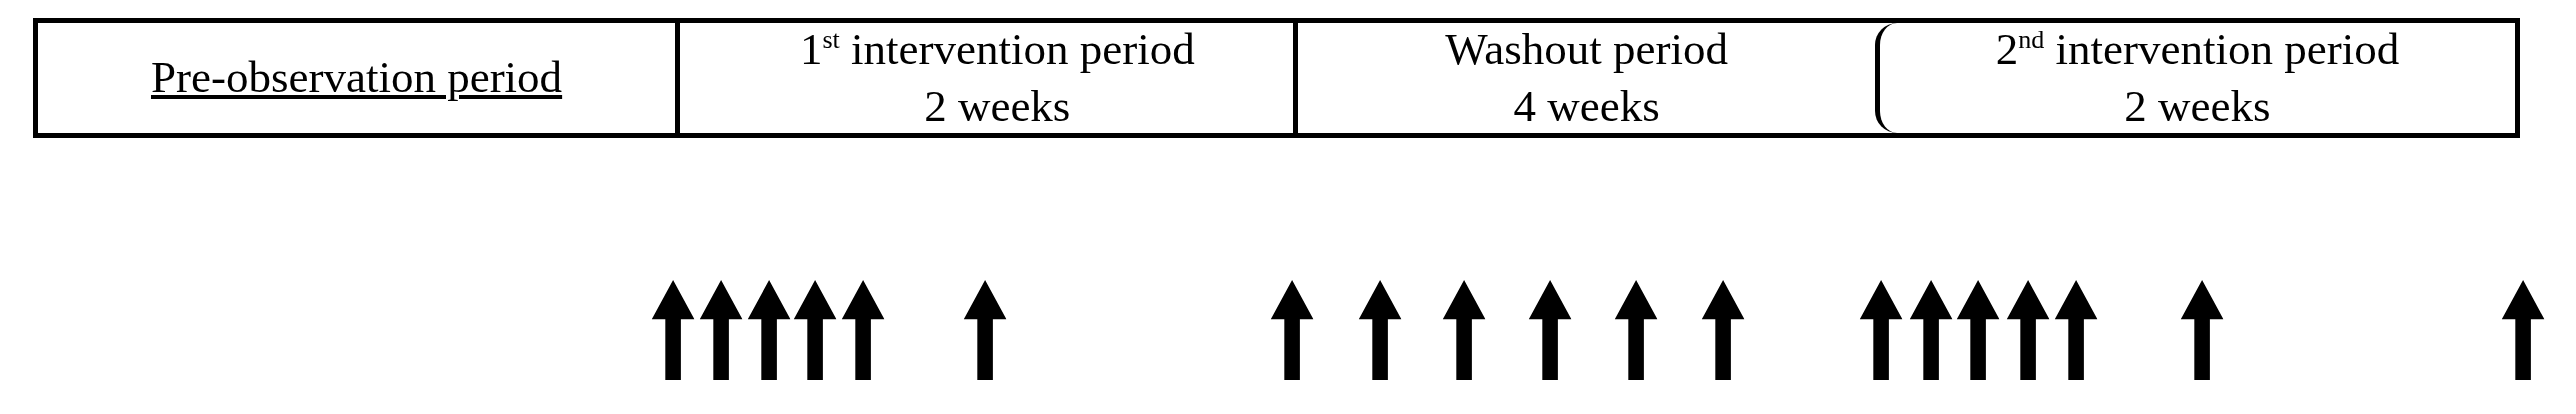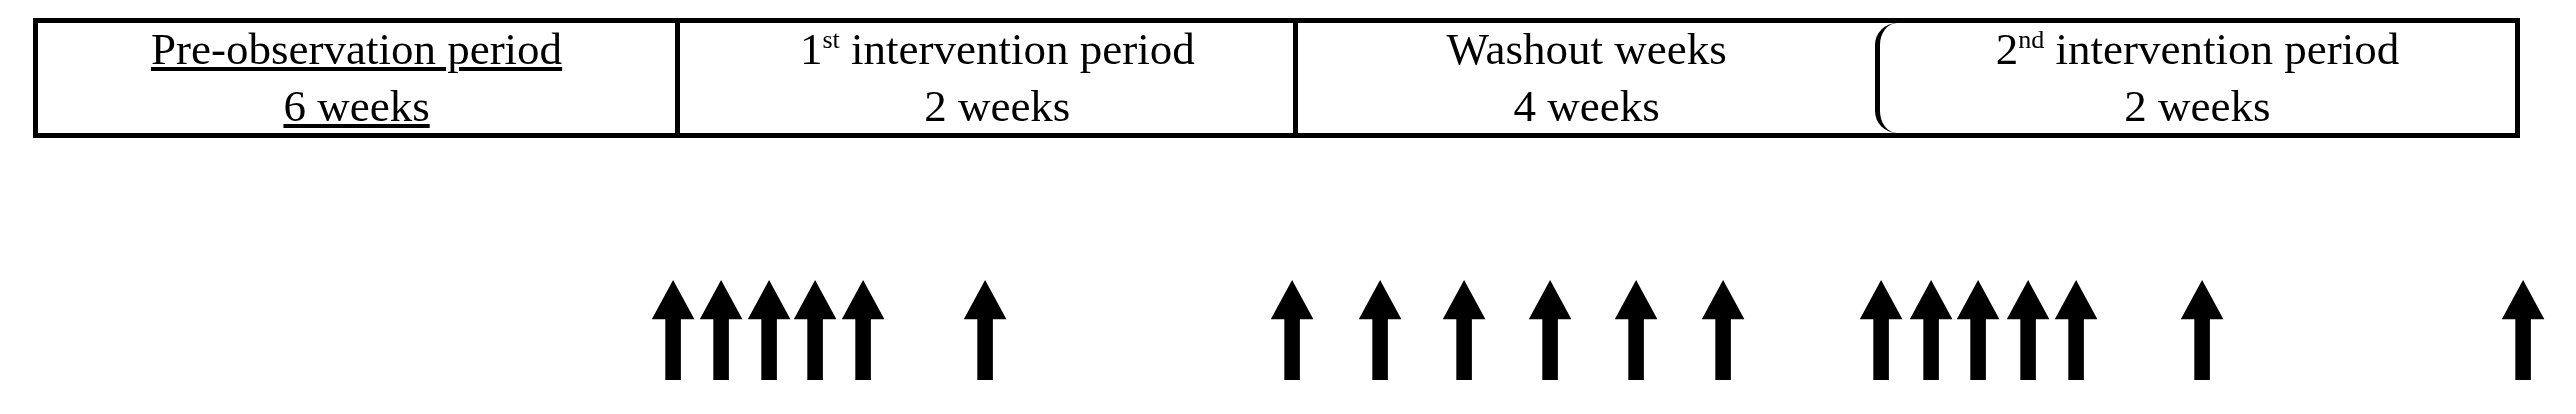--- a/index.html
+++ b/index.html
@@ -86,31 +86,30 @@
 <body>
 
 <div id="figure">
 
   <div id="period-band">
 
     <div class="period-cell" style="width:640px;text-decoration:underline;">
       <div class="period-title">
         <span>Pre-observation period</span>
       </div>
-      <div class="period-duration">6 weeks</div>
     </div>
 
     <div class="period-cell" style="width:621px;padding-left:21px;">
       <div class="period-title"><span>1</span><sup>st</sup><span> intervention period</span></div>
       <div class="period-duration">2 weeks</div>
     </div>
 
     <div class="period-cell" style="width:584px;">
       <div class="period-title">
-        <span>Washout weeks</span>
+        <span>Washout period</span>
       </div>
       <div class="period-duration">4 weeks</div>
     </div>
 
     <div class="period-cell" style="width:643px;border-radius:22px;">
       <div class="period-title"><span>2</span><sup>nd</sup><span> intervention period</span></div>
       <div class="period-duration">2 weeks</div>
     </div>
 
   </div>

